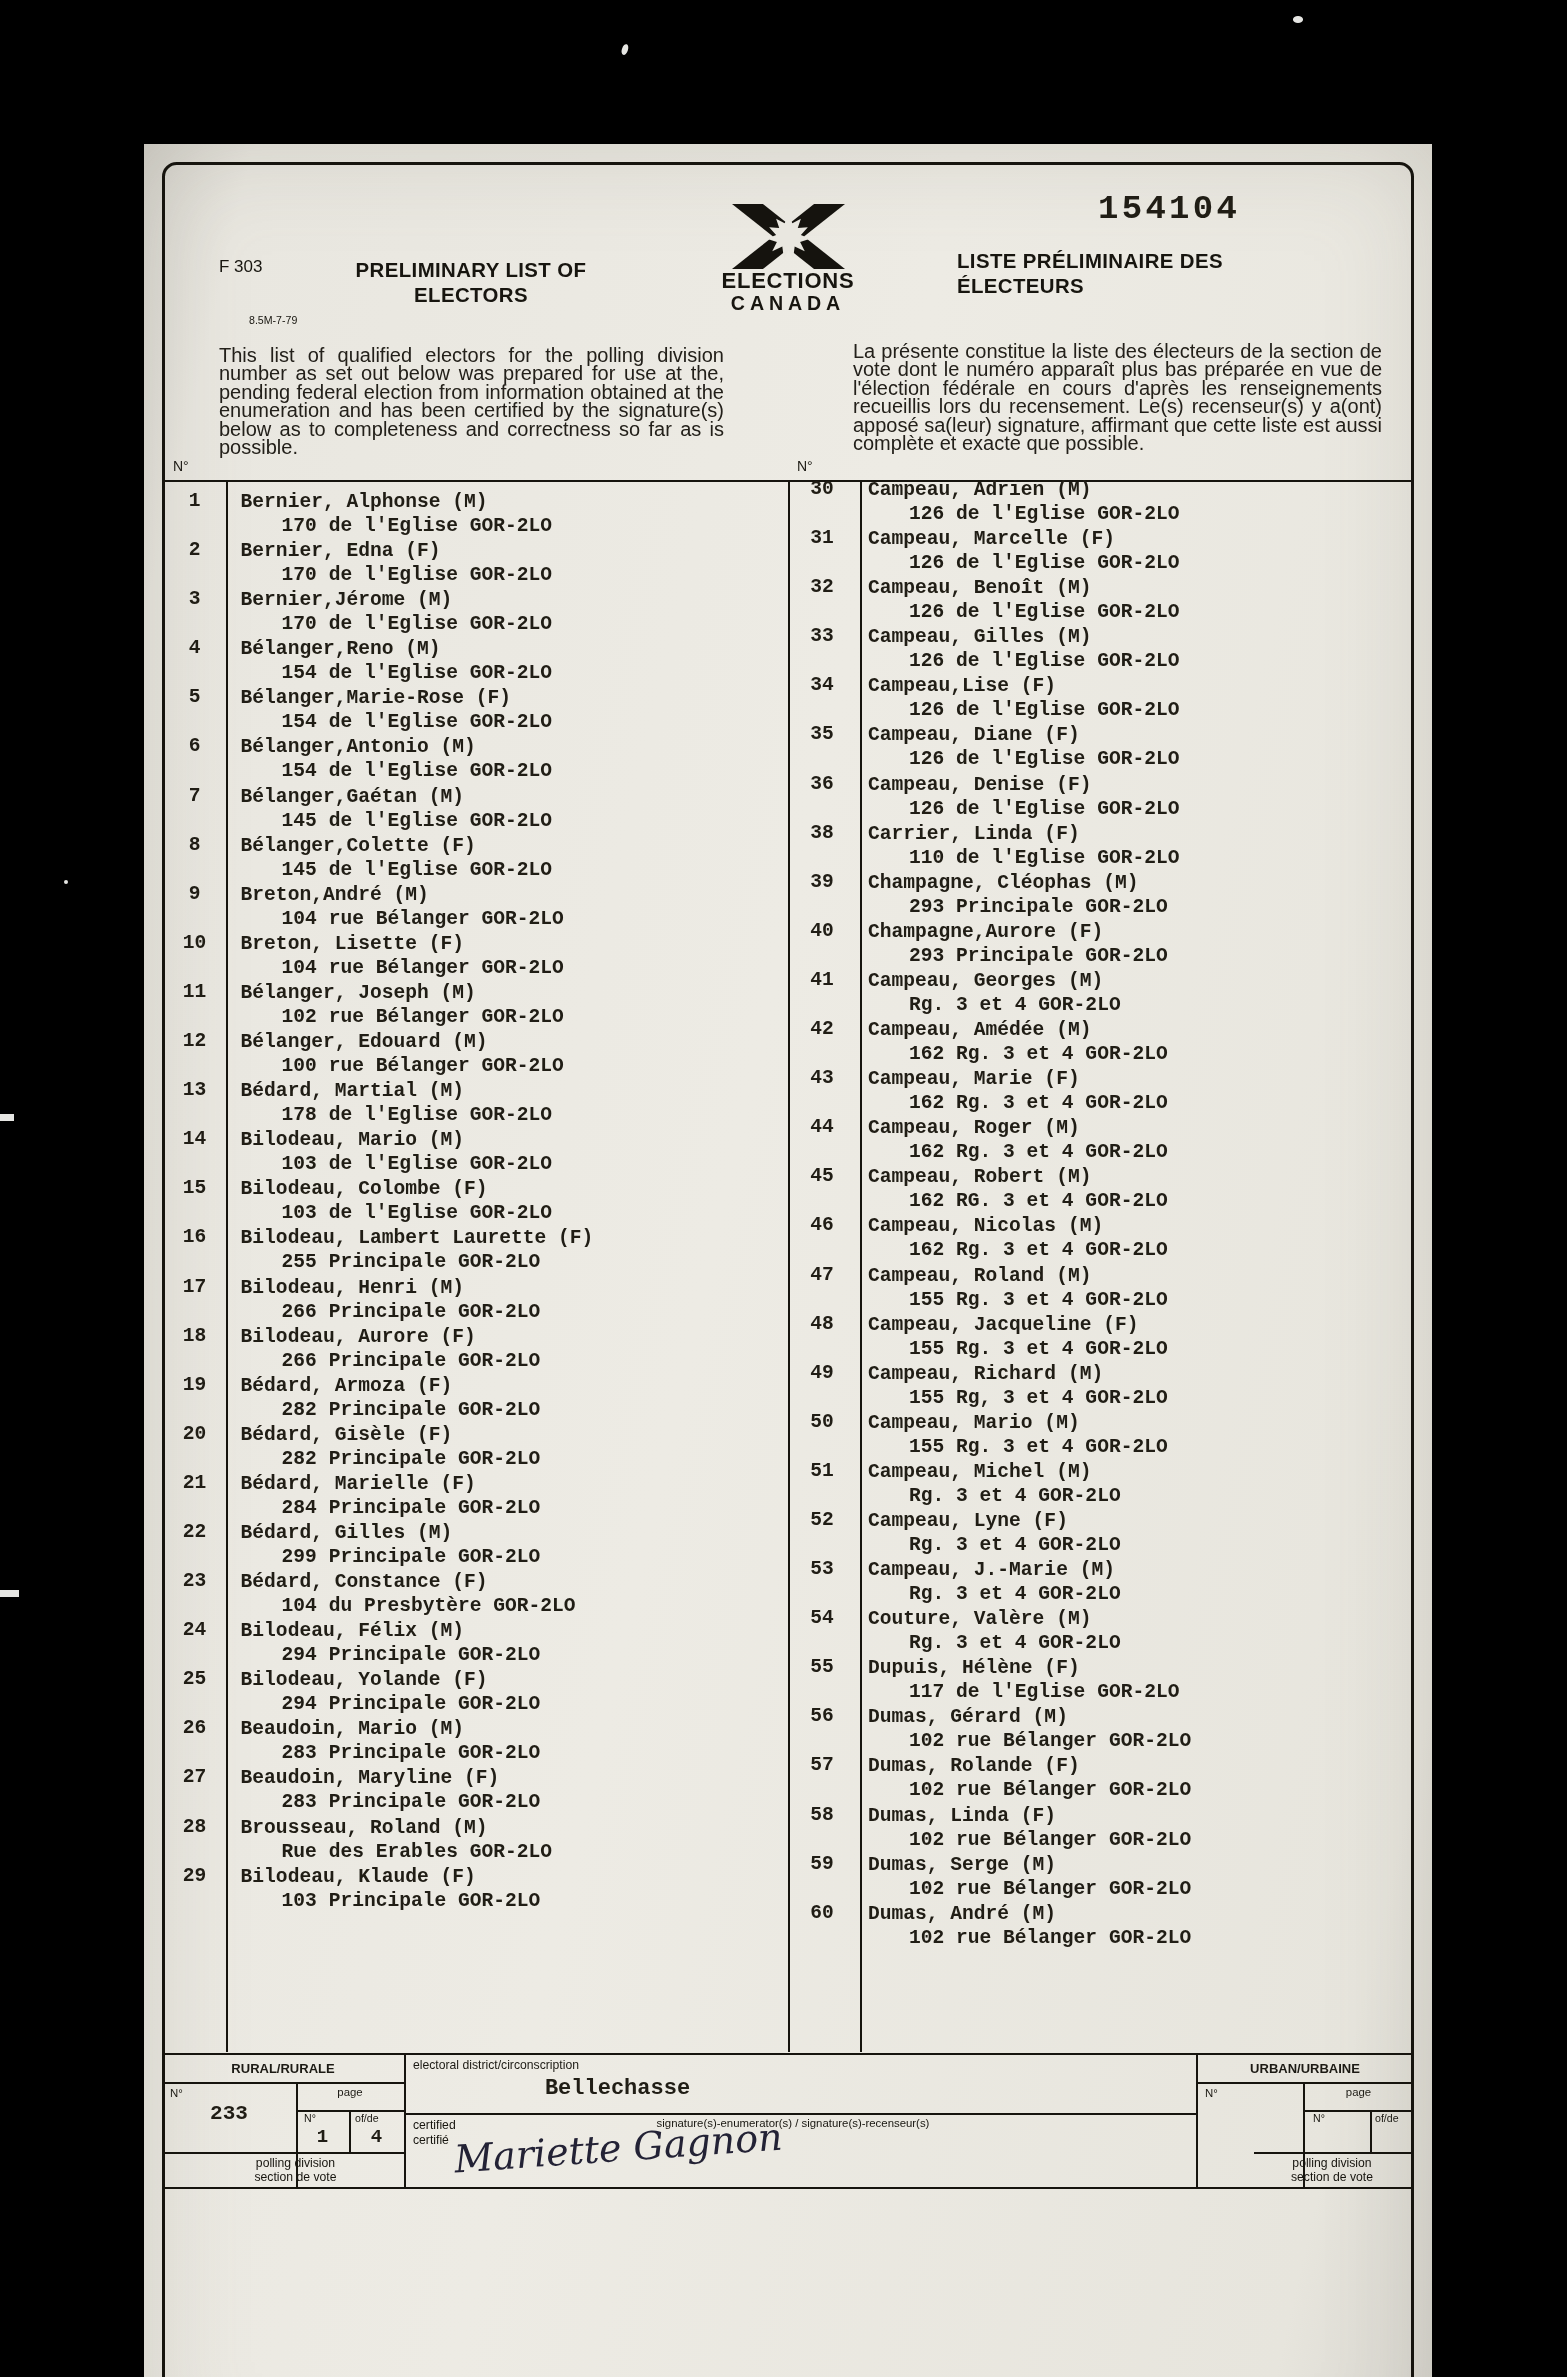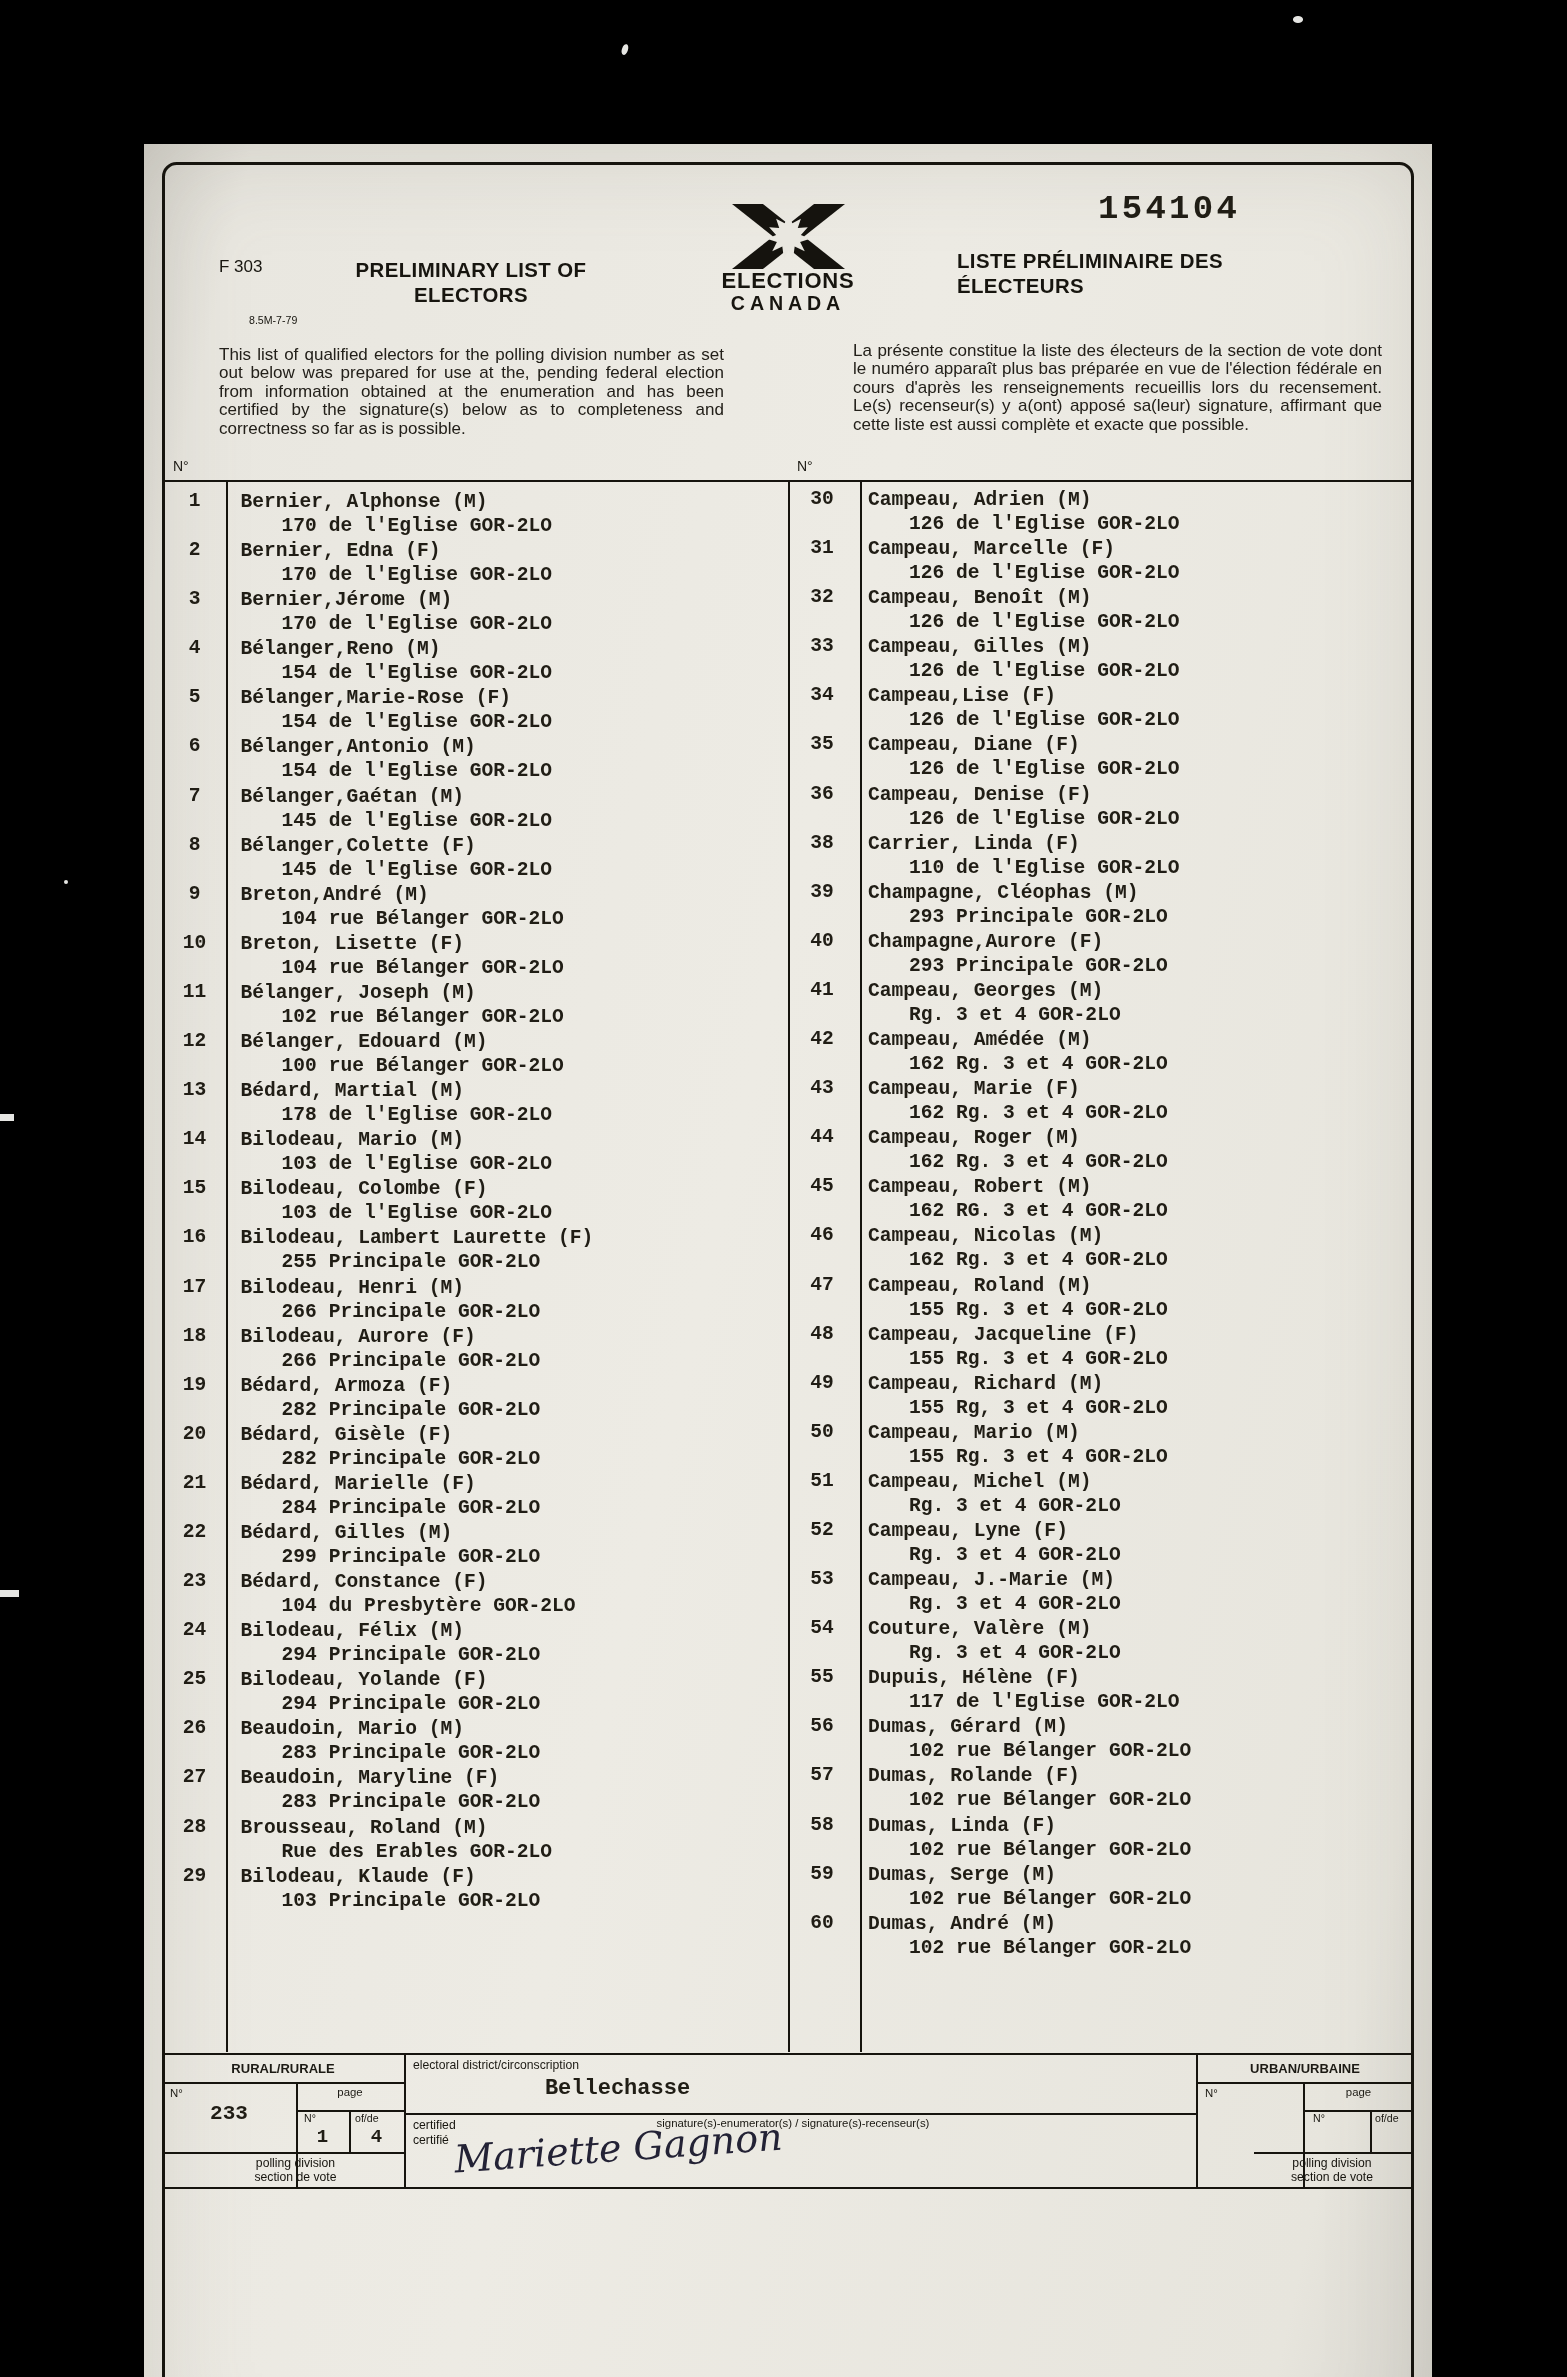--- a/index.html
+++ b/index.html
@@ -16,21 +16,21 @@
   .rule  { position:absolute; background:#16140e; }
 
   .abs { position:absolute; }
   .tw  { font-family:"Liberation Mono","DejaVu Sans Mono",monospace; font-weight:700; color:#201d15; }
   .bold { font-weight:bold; }
   .ctr { text-align:center; }
   .just { text-align:justify; }
 
   .serial { font-size:34px; letter-spacing:3.3px; }
   .h-title { font-size:20.4px; font-weight:bold; line-height:25px; letter-spacing:0.4px; }
-  .intro { font-size:17px; line-height:18.4px; color:#23201a; }
+  .intro { font-size:20px; line-height:18.4px; color:#23201a; }
   .smlbl { font-size:12.2px; color:#1c1a14; }
   .tinlbl { font-size:11.4px; color:#1c1a14; }
 
   .logo-text1 { font-size:22px; font-weight:900; letter-spacing:0.8px; margin-top:-8.2px; }
   .logo-text2 { font-size:19.6px; font-weight:900; letter-spacing:4.9px; margin-top:-1.6px; }
 
   .elist { position:absolute; width:622px; }
   .entry { position:relative; height:47px; margin-bottom:2.1px; }
   .num   { position:absolute; left:0; top:0; width:62px; text-align:center;
            font-family:"Liberation Mono","DejaVu Sans Mono",monospace; font-weight:700;
@@ -291,21 +291,21 @@
         </div>
       </div>
       <div class="entry">
         <div class="num">29</div>
         <div class="ebody">
           <div class="ename">Bilodeau, Klaude (F)</div>
           <div class="eaddr">103 Principale GOR-2LO</div>
         </div>
       </div>
     </div>
-  <div class="elist" style="left:647px;top:344px;">
+  <div class="elist" style="left:647px;top:334px;">
       <div class="entry">
         <div class="num">30</div>
         <div class="ebody">
           <div class="ename">Campeau, Adrien (M)</div>
           <div class="eaddr">126 de l'Eglise GOR-2LO</div>
         </div>
       </div>
       <div class="entry">
         <div class="num">31</div>
         <div class="ebody">

